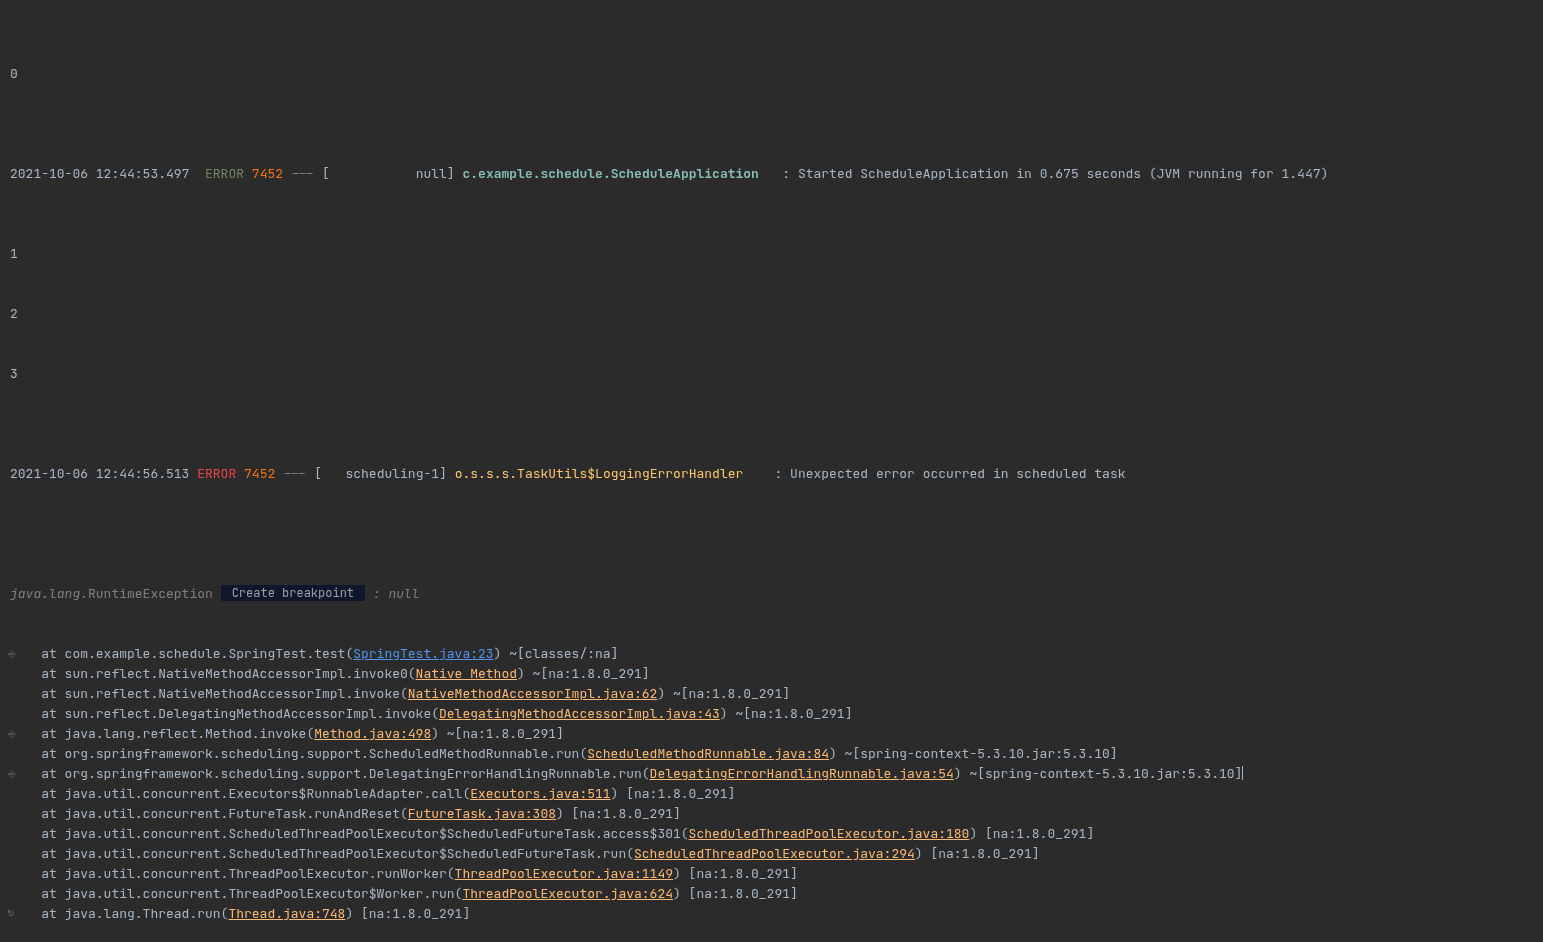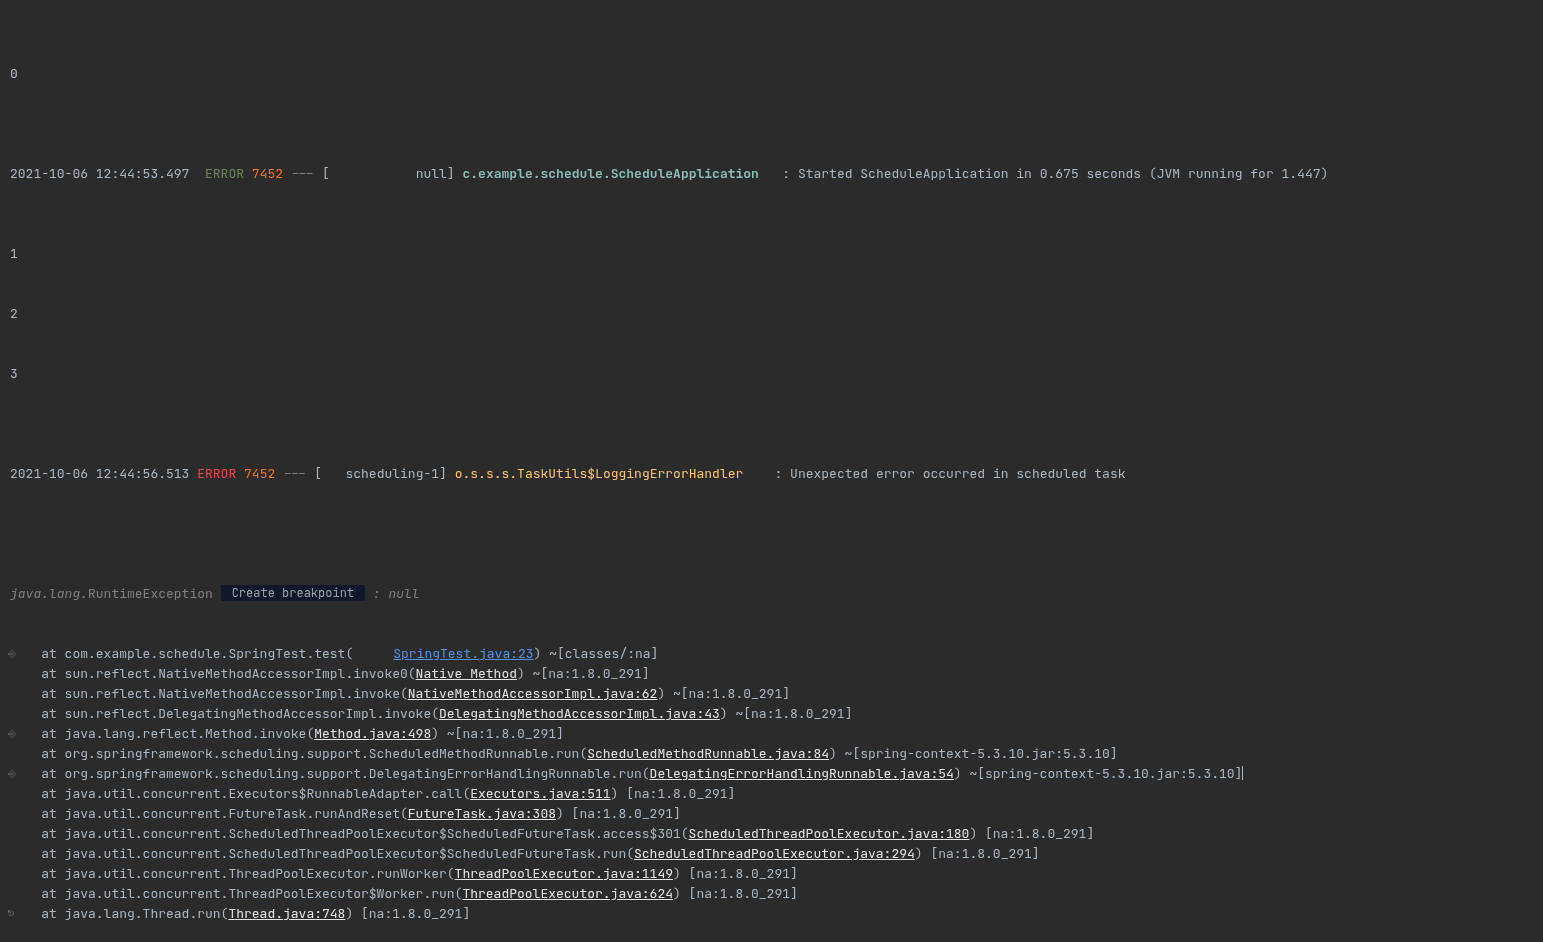--- a/index.html
+++ b/index.html
@@ -21,22 +21,22 @@
   .info   { color: #6a8759; }
   .error  { color: #ef4444; }
   .pid    { color: #f97316; }
   .sep    { color: #808080; }
   .thread { color: #a9b7c6; }
   .logger-info  { color: #8abeb7; font-weight: bold; }
   .logger-error { color: #ffc66d; }
   .msg    { color: #a9b7c6; }
   .dim    { color: #808080; font-style: italic; }
   .exclass{ color: #808080; cursor: pointer; }
-  .link   { color: #5394ec; text-decoration: underline; cursor: pointer; margin-left: 40px; }
-  .linkdim{ color: #e5e5e5; text-decoration: underline; cursor: pointer; text-align: right; }
+  .link   { color: #5394ec; text-decoration: underline; cursor: pointer; }
+  .linkdim{ color: #fdba74; text-decoration: underline; cursor: pointer; text-align: right; }
   .chip   {
     display: inline-block;
     background: #0f172a;
     color: #9aa0a6;
     padding: 0 11px;
     border-radius: 1px;
     font-size: 12px;
     line-height: 16px;
     vertical-align: 1px;
     cursor: pointer;

